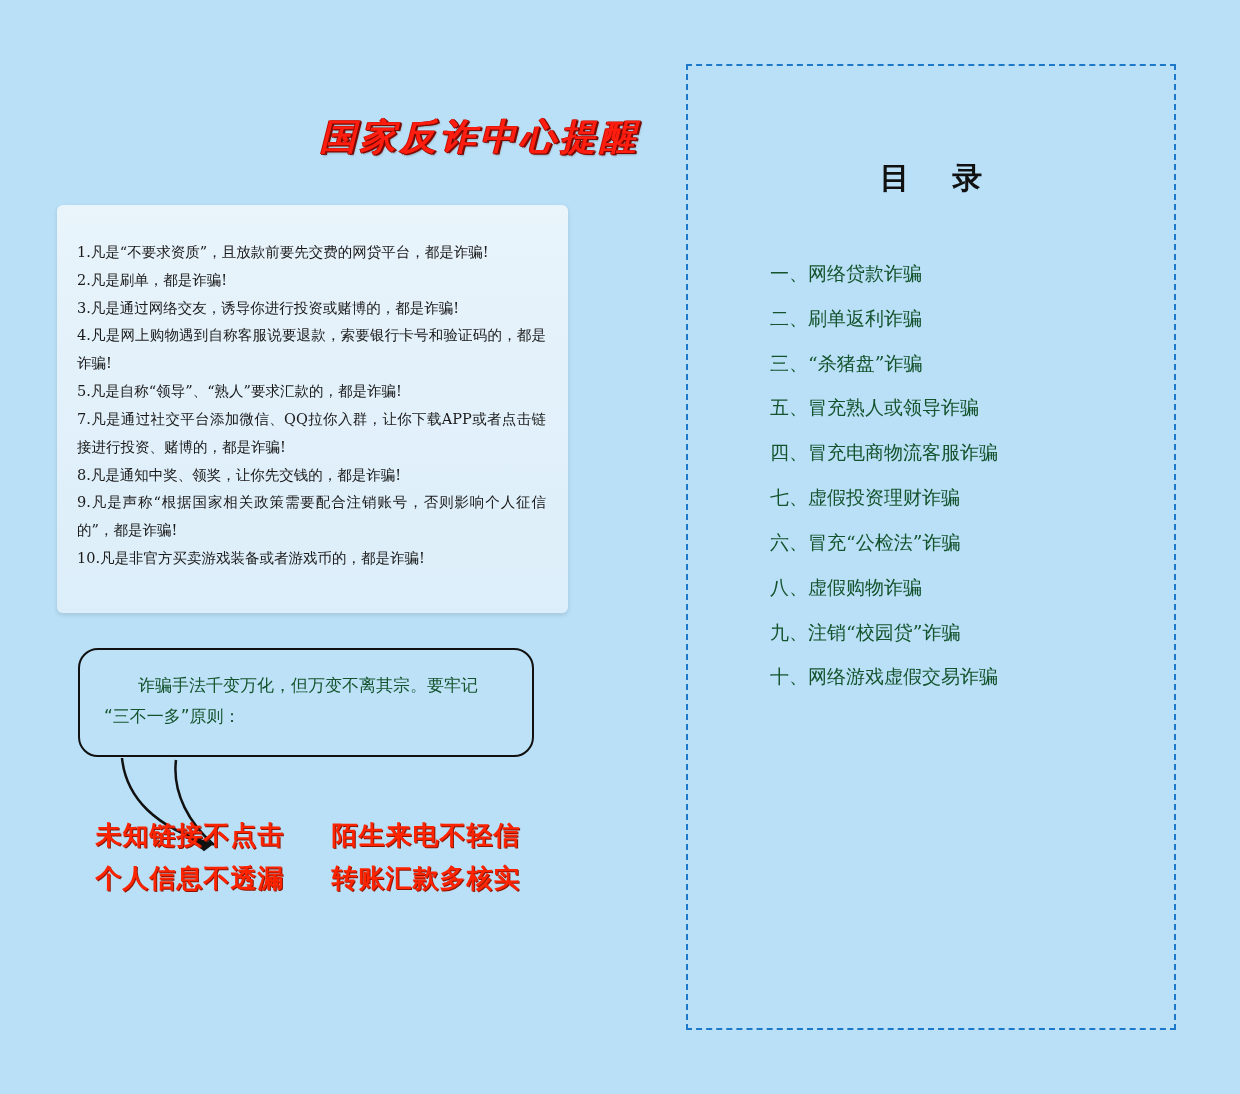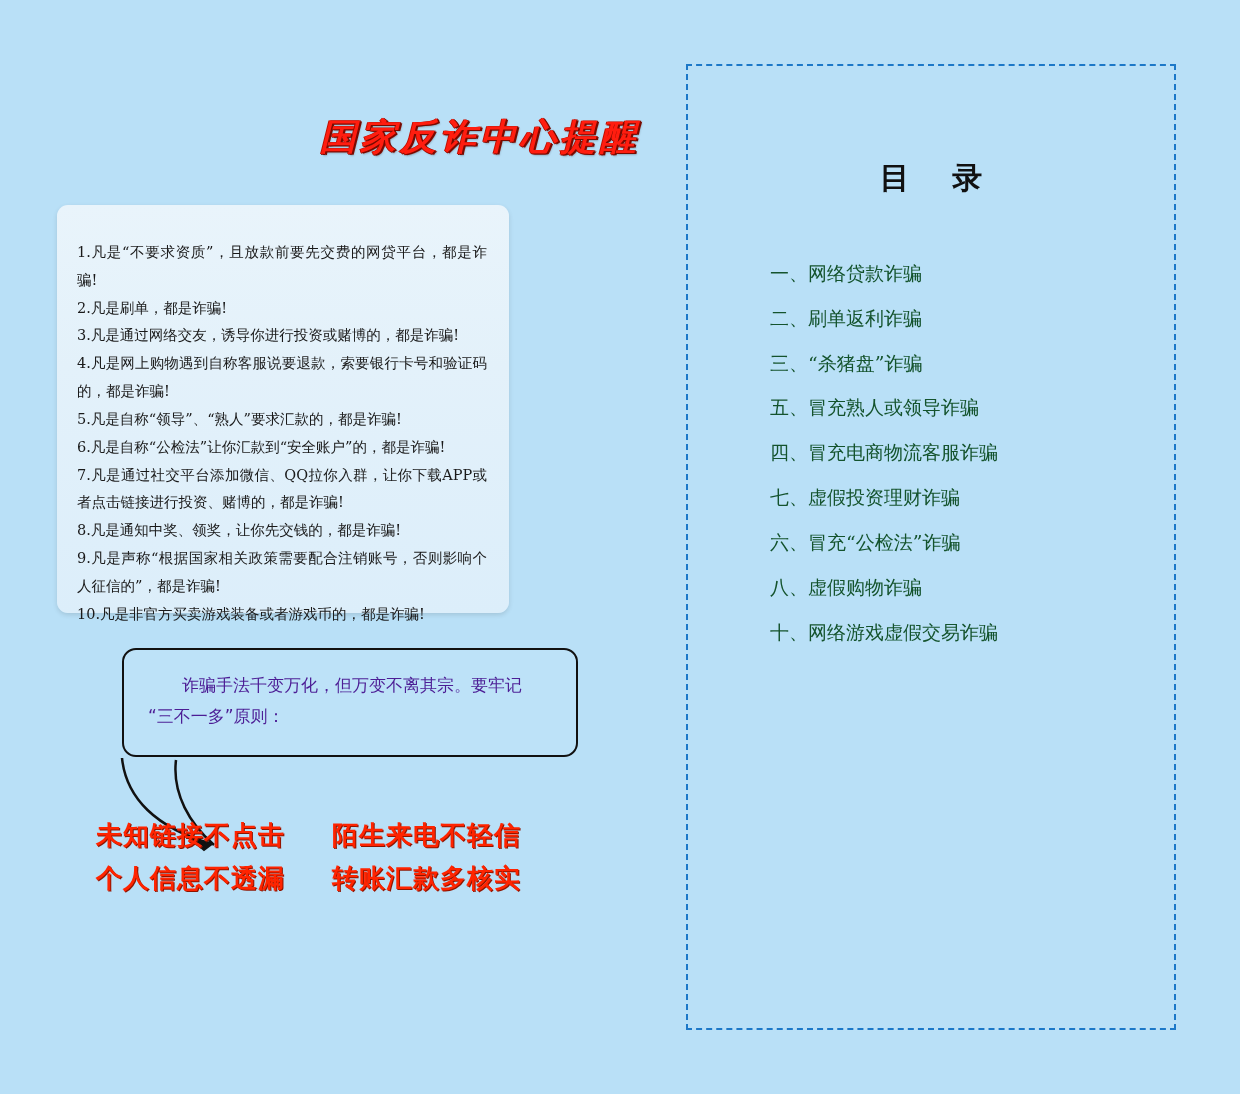--- a/index.html
+++ b/index.html
@@ -46,24 +46,24 @@
        2px 1px 0 #7a0a00,
        -1px 0 0 #c01000,
        0 1px 0 #8a0a00,
        2px 2px 2px rgba(0,0,0,0.25);
   }
 
   .tips-card {
     position: absolute;
     left: 57px;
     top: 205px;
-    width: 452px;
+    width: 511px;
     height: 408px;
     background: linear-gradient(180deg, #e9f4fb 0%, #e3f1fa 40%, #dceefa 100%);
-    border-radius: 11px;
+    border-radius: 6px;
     box-shadow: 0 2px 5px rgba(0,0,0,0.12);
     box-sizing: border-box;
     padding: 34px 22px 20px 20px;
   }
   .tips-list {
     list-style: none;
     margin: 0;
     padding: 0;
   }
   .tips-list li {
@@ -83,28 +83,27 @@
     position: absolute;
     left: 78px;
     top: 648px;
     width: 460px;
   }
   .bubble {
     position: relative;
     width: 456px;
     box-sizing: border-box;
     border: 2.5px solid #111;
-    border-radius: 14px;
+    border-radius: 20px;
     background: #bde2f8;
     padding: 20px 24px 22px 24px;
     font-family: "DejaVu Sans", sans-serif;
     font-size: 17px;
     line-height: 1.85;
-    color: #4c1d95;
-    margin-left: 44px;
+    color: #14532d;
   }
   .bubble .indent {
     text-indent: 34px;
     display: block;
   }
   .bubble-tail {
     position: absolute;
     left: 38px;
     top: 110px;
     width: 130px;
@@ -123,21 +122,21 @@
     gap: 46px;
     margin-bottom: 8px;
   }
   .slogan-cell {
     font-family: "DejaVu Sans", sans-serif;
     font-size: 26px;
     font-weight: bold;
     color: #ff2400;
     letter-spacing: 1px;
     width: 190px;
-    text-align: right;
+    text-align: center;
     text-shadow: 1px 1px 0 #8d1400;
   }
 
   
   .right-col {
     position: absolute;
     left: 686px;
     top: 64px;
     width: 490px;
     height: 966px;
@@ -176,21 +175,20 @@
 
     <div class="main-title">国家反诈中心提醒</div>
 
     <div class="tips-card">
       <ul class="tips-list">
         <li><span class="wrap">1.凡是“不要求资质”，且放款前要先交费的网贷平台，都是诈骗!</span></li>
         <li><span class="wrap">2.凡是刷单，都是诈骗!</span></li>
         <li><span class="wrap">3.凡是通过网络交友，诱导你进行投资或赌博的，都是诈骗!</span></li>
         <li><span class="wrap">4.凡是网上购物遇到自称客服说要退款，索要银行卡号和验证码的，都是诈骗!</span></li>
         <li><span class="wrap">5.凡是自称“领导”、“熟人”要求汇款的，都是诈骗!</span></li>
-        <li><span class="wrap">6.凡是自称“公检法”让你汇款到“安全账户”的，都是诈骗!</span></li>
         <li><span class="wrap">7.凡是通过社交平台添加微信、QQ拉你入群，让你下载APP或者点击链接进行投资、赌博的，都是诈骗!</span></li>
         <li><span class="wrap">8.凡是通知中奖、领奖，让你先交钱的，都是诈骗!</span></li>
         <li><span class="wrap">9.凡是声称“根据国家相关政策需要配合注销账号，否则影响个人征信的”，都是诈骗!</span></li>
         <li><span class="wrap">10.凡是非官方买卖游戏装备或者游戏币的，都是诈骗!</span></li>
       </ul>
     </div>
 
     <div class="bubble-wrap">
       <div class="bubble">
         <span class="indent">诈骗手法千变万化，但万变不离其宗。要牢记</span>
@@ -220,17 +218,18 @@
     <div class="toc-title">目  录</div>
     <ul class="toc-list">
       <li>一、网络贷款诈骗</li>
       <li>二、刷单返利诈骗</li>
       <li>三、“杀猪盘”诈骗</li>
       <li>五、冒充熟人或领导诈骗</li>
       <li>四、冒充电商物流客服诈骗</li>
       <li>七、虚假投资理财诈骗</li>
       <li>六、冒充“公检法”诈骗</li>
       <li>八、虚假购物诈骗</li>
+      <li>九、注销“校园贷”诈骗</li>
       <li>十、网络游戏虚假交易诈骗</li>
     </ul>
   </div>
 
 </div>
 
 </body></html>

